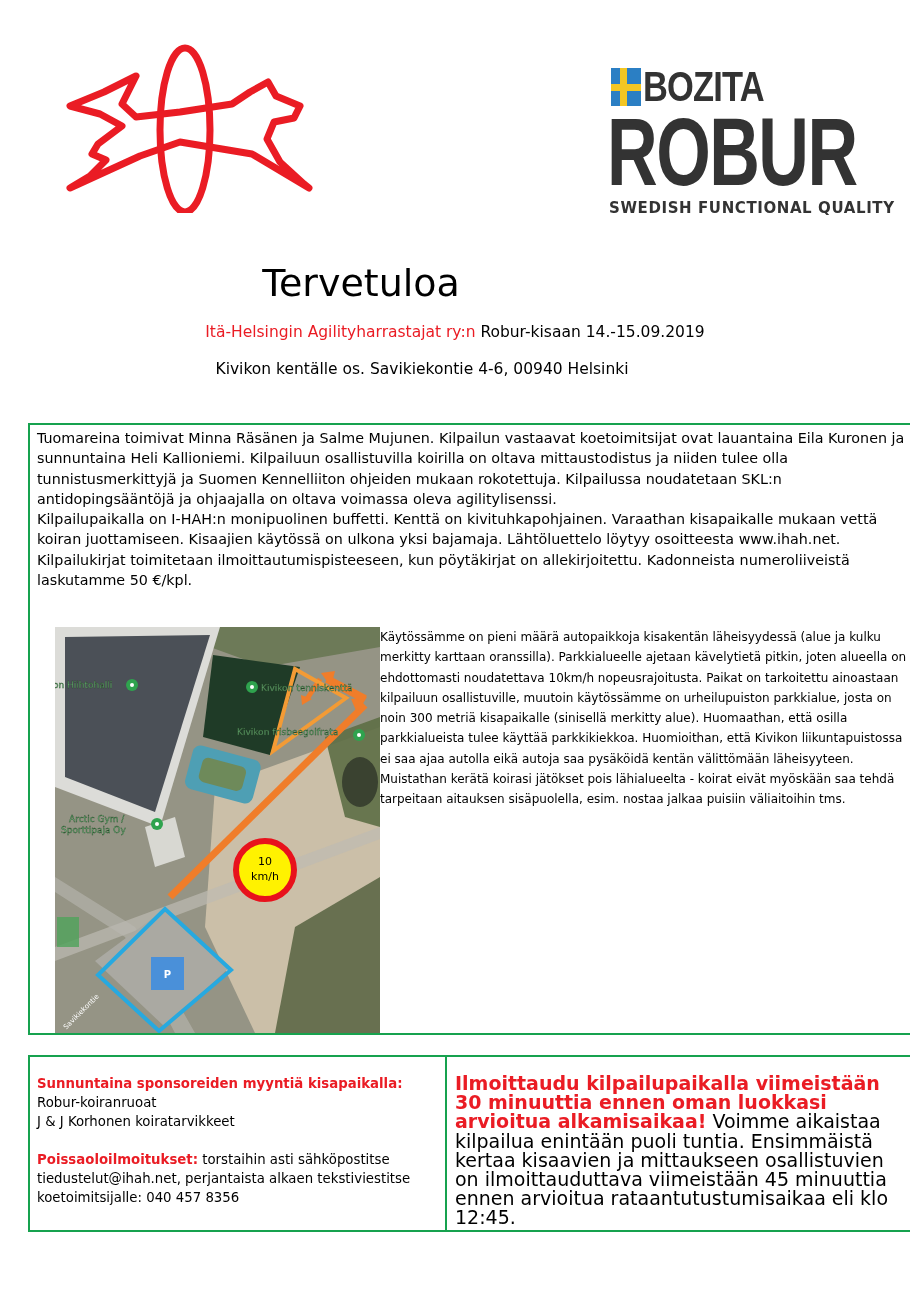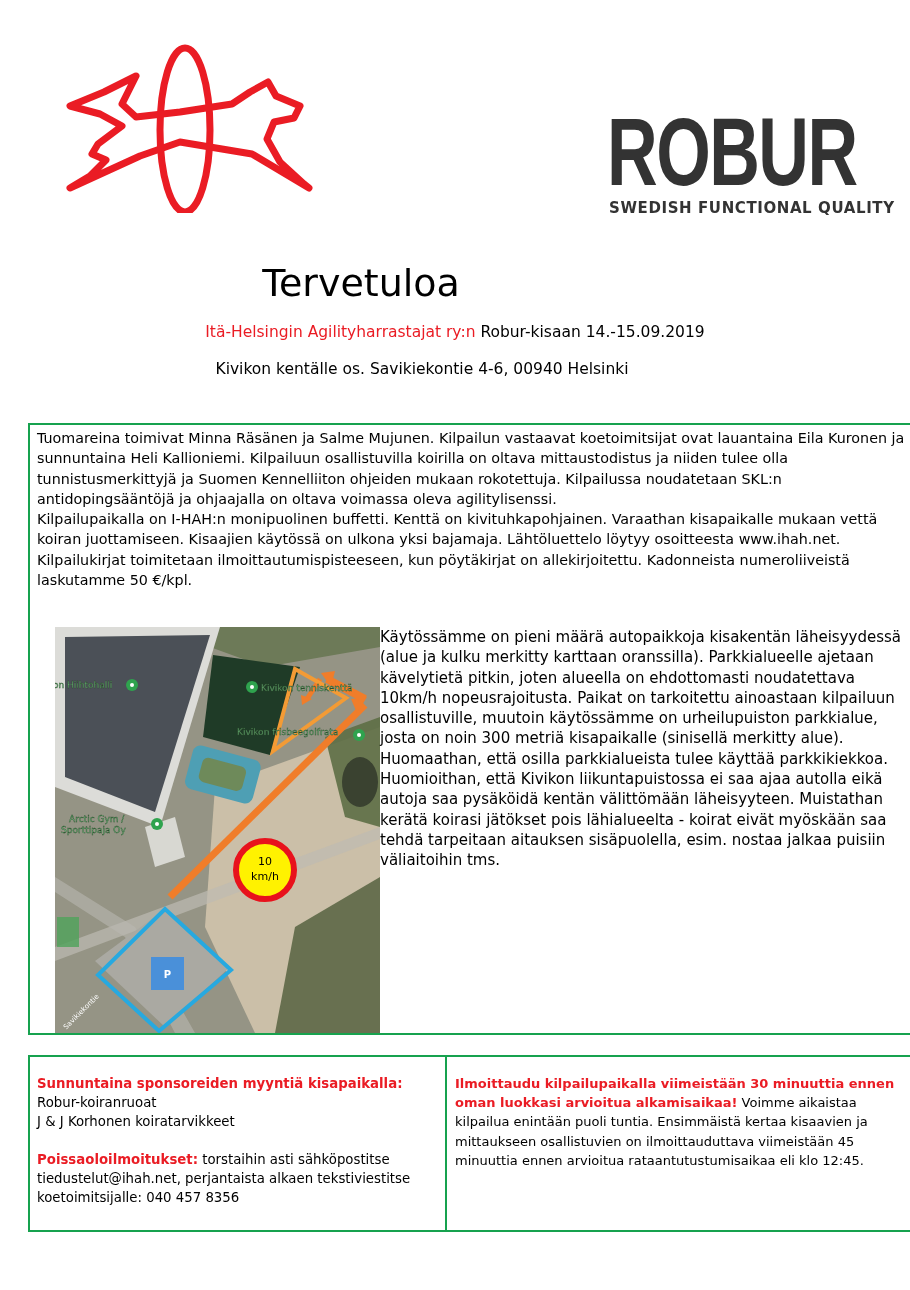--- a/index.html
+++ b/index.html
@@ -27,43 +27,47 @@
   #subtitle { left: 0; width: 910px; top: 321px; text-align: center; font-size: 15.5px; line-height: 22px; }
   #address { left: 0; width: 844px; top: 358px; text-align: center; font-size: 15.5px; line-height: 22px; }
   .red { color: #ea1c24; }
   .redb { color: #ea1c24; font-weight: bold; }
 
   
   #main-box { left: 28px; top: 423px; width: 890px; height: 612px; border: 2px solid #17a24f; border-right: none; box-sizing: border-box; }
   #intro { left: 37px; top: 428px; width: 880px; font-size: 14.3px; line-height: 20.3px; }
   #map { left: 55px; top: 627px; width: 325px; height: 512px; overflow: hidden; }
   #map svg { display: block; }
-  #parking-text { left: 380px; top: 627px; width: 530px; font-size: 15px; line-height: 20.3px; }
+  #parking-text { left: 380px; top: 627px; width: 530px; font-size: 12px; line-height: 20.3px; }
 
   
   #bottom-box { left: 28px; top: 1055px; width: 890px; height: 177px; border: 2px solid #17a24f; border-right: none; box-sizing: border-box; }
   #bottom-divider { left: 445px; top: 1055px; width: 2px; height: 177px; background: #17a24f; }
   #sponsors { left: 37px; top: 1074px; width: 400px; font-size: 13.3px; line-height: 19px; }
-  #signup { left: 455px; top: 1074px; width: 450px; font-size: 13px; line-height: 19.2px; }
+  #signup { left: 455px; top: 1074px; width: 450px; font-size: 19px; line-height: 19.2px; }
   p { margin: 0; }
   .gap { height: 19px; }
 </style>
 </head>
 <body>
 
 <div id="logo-left" class="abs">
   <svg width="265" height="175" viewBox="0 0 265 175">
     <g fill="none" stroke="#ea1c24" stroke-width="7" stroke-linejoin="round" stroke-linecap="round">
       <ellipse cx="123" cy="92" rx="25" ry="82"></ellipse>
       <path d="M 8 150 L 78 118 L 118 104 L 190 116 L 247 150 L 242 146 L 218 124 L 205 101 L 212 84 L 232 80 L 238 68 L 214 58 L 206 44 L 188 54 L 170 66 L 118 74 L 74 79 L 60 66 L 74 38 L 42 54 L 8 68 L 38 76 L 60 88 L 36 106 L 30 116 L 44 122 L 28 138 Z"></path>
     </g>
   </svg>
 </div>
 
 <div id="logo-right" class="abs">
+  <div class="bozita-row">
+    <div class="flag"></div>
+    <span class="bozita">BOZITA</span>
+  </div>
   <div class="robur">ROBUR</div>
   <div class="tagline">SWEDISH FUNCTIONAL QUALITY</div>
 </div>
 
 <div id="title" class="abs">Tervetuloa</div>
 <div id="subtitle" class="abs">
   <span class="red">Itä-Helsingin Agilityharrastajat ry:n</span><span> Robur-kisaan 14.-15.09.2019</span>
 </div>
 <div id="address" class="abs">Kivikon kentälle os. Savikiekontie 4-6, 00940 Helsinki</div>
 

